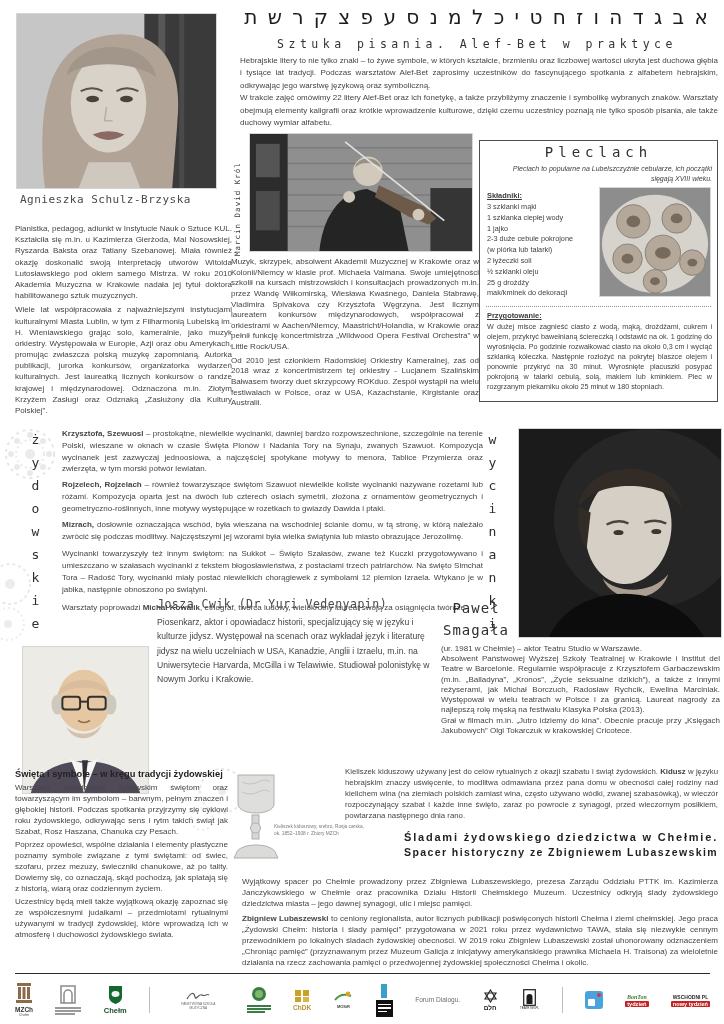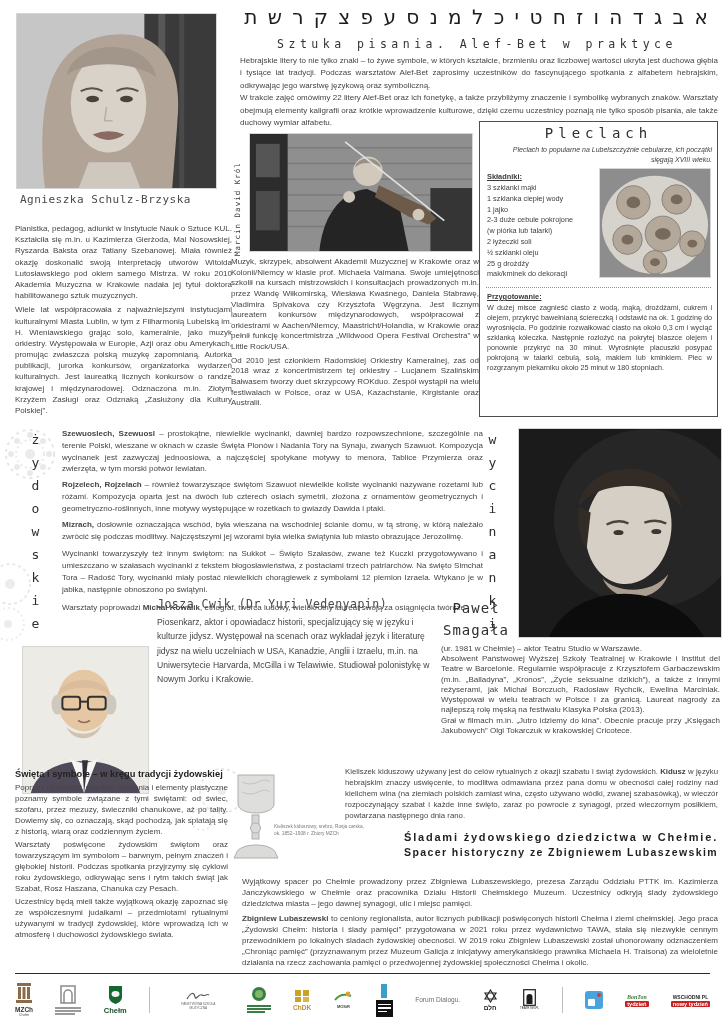--- a/index.html
+++ b/index.html
@@ -96,21 +96,21 @@
       <line x1="96" y1="8" x2="196" y2="88" stroke="#e2e2e2" stroke-width="1.6"></line>
       <circle cx="100" cy="64" r="6" fill="#d2c9bd"></circle>
       <circle cx="170" cy="82" r="6" fill="#d2c9bd"></circle>
     </svg>
   </div>
   <div class="abs txt" style="left:231px;top:257px;width:248px;line-height:1.33;">
     <p style="margin:0 0 3px 0;">Muzyk, skrzypek, absolwent Akademii Muzycznej w Krakowie oraz w Kolonii/Niemcy w klasie prof. Michaela Vaimana. Swoje umiejętności szkolił na kursach mistrzowskich i konsultacjach prowadzonych m.in. przez Wandę Wiłkomirską, Wiesława Kwaśnego, Daniela Stabrawę, Vladimira Spivakova czy Krzysztofa Węgrzyna. Jest licznym laureatem konkursów międzynarodowych, współpracował z orkiestrami w Aachen/Niemcy, Maastricht/Holandia, w Krakowie oraz pełnił funkcję koncertmistrza „Wildwood Opera Festival Orchestra” w Little Rock/USA.</p>
     <p style="margin:0;">Od 2010 jest członkiem Radomskiej Orkiestry Kameralnej, zaś od 2018 wraz z koncertmistrzem tej orkiestry - Lucjanem Szalińskim Bałwasem tworzy duet skrzypcowy ROKduo. Zespół wystąpił na wielu festiwalach w Polsce, oraz w USA, Kazachstanie, Kirgistanie oraz Australii.</p>
   </div>
 
-  <div class="abs recipe-box" style="left:479px;top:121px;width:239px;height:296px;">
+  <div class="abs recipe-box" style="left:479px;top:140px;width:239px;height:262px;">
     <div class="abs tw recipe-title" style="left:0;top:3px;width:100%;">Pleclach</div>
     <div class="abs recipe-sub" style="left:30px;top:23px;width:202px;">Pleclach to popularne na Lubelszczyźnie cebularze, ich początki sięgają XVIII wieku.</div>
     <div class="abs ulab" style="left:7px;top:50px;">Składniki:</div>
     <div class="abs recipe-small" style="left:7px;top:61px;width:118px;">
       <div>3 szklanki mąki</div>
       <div>1 szklanka ciepłej wody</div>
       <div>1 jajko</div>
       <div>2-3 duże cebule pokrojone</div>
       <div>(w piórka lub talarki)</div>
       <div>2 łyżeczki soli</div>
@@ -162,21 +162,21 @@
   </svg>
   <svg class="abs ornament" style="left:0;top:560px;" width="44" height="84" viewBox="0 0 44 84">
     <circle cx="10" cy="24" r="20" fill="none" stroke="#d8d8d8" stroke-width="2" stroke-dasharray="3 3"></circle>
     <circle cx="8" cy="64" r="16" fill="none" stroke="#dddddd" stroke-width="2" stroke-dasharray="2 3"></circle>
     <circle cx="10" cy="24" r="5" fill="#dedede"></circle>
       <circle cx="8" cy="64" r="4" fill="#e0e0e0"></circle>
   </svg>
   <div class="abs tw vstack" style="left:28px;top:432px;height:206px;">żydowskie</div>
   <div class="abs txt" style="left:62px;top:428px;width:421px;line-height:1.48;">
     <p style="margin:0 0 4px 0;">
-      <b>Szewuoslech, Szewuosl</b><span> – prostokątne, niewielkie wycinanki, dawniej bardzo rozpowszechnione, szczególnie na terenie Polski, wieszane w oknach w czasie Święta Plonów i Nadania Tory na Synaju, zwanych Szawuot. Kompozycja wycinanek jest zazwyczaj jednoosiowa, a najczęściej spotykane motywy to menora, Tablice Przymierza oraz zwierzęta, w tym morski potwór lewiatan.</span>
+      <b>Krzysztofa, Szewuosl</b><span> – prostokątne, niewielkie wycinanki, dawniej bardzo rozpowszechnione, szczególnie na terenie Polski, wieszane w oknach w czasie Święta Plonów i Nadania Tory na Synaju, zwanych Szawuot. Kompozycja wycinanek jest zazwyczaj jednoosiowa, a najczęściej spotykane motywy to menora, Tablice Przymierza oraz zwierzęta, w tym morski potwór lewiatan.</span>
     </p>
     <p style="margin:0 0 4px 0;">
       <b>Rojzelech, Rojzelach</b><span> – również towarzyszące świętom Szawuot niewielkie koliste wycinanki nazywane rozetami lub różami. Kompozycja oparta jest na dwóch lub czterech osiach symetrii, złożona z ornamentów geometrycznych i geometryczno-roślinnych, inne motywy występujące w rozetkach to gwiazdy Dawida i ptaki.</span>
     </p>
     <p style="margin:0 0 6px 0;">
       <b>Mizrach,</b><span> dosłownie oznaczająca wschód, była wieszana na wschodniej ścianie domu, w tą stronę, w którą należało zwrócić się podczas modlitwy. Najczęstszymi jej wzorami była wielka świątynia lub miasto obrazujące Jerozolimę.</span>
     </p>
     <p style="margin:0 0 6px 0;">Wycinanki towarzyszyły też innym świętom: na Sukkot – Święto Szałasów, zwane też Kuczki przygotowywano i umieszczano w szałasach wycinanki z tekstem błogosławieństwa, z postaciami trzech patriarchów. Na święto Simchat Tora – Radość Tory, wycinanki miały postać niewielkich chorągiewek z symbolami 12 plemion Izraela. Wtykano je w jabłka, następnie obnoszono po świątyni.</p>
     <p style="margin:0;">
       <span>Warsztaty poprowadzi </span><b>Michał Kowalik</b><span>, etnograf, twórca ludowy, wielokrotny laureat swoją za osiągnięcia twórcze.</span>
@@ -237,22 +237,22 @@
 
   <svg class="abs ornament" style="left:186px;top:763px;" width="58" height="70" viewBox="0 0 58 70">
     <circle cx="36" cy="28" r="22" fill="none" stroke="#d6d6d6" stroke-width="2" stroke-dasharray="3 3"></circle>
     <circle cx="36" cy="28" r="12" fill="none" st="" roke="#dbdbdb" stroke-width="2" stroke-dasharray="2 3"></circle>
     <circle cx="36" cy="28" r="4" fill="#dedede"></circle>
     <circle cx="16" cy="56" r="11" fill="none" stroke="#dddddd" stroke-width="2" stroke-dasharray="2 3"></circle>
   </svg>
   <div class="abs" style="left:15px;top:769px;width:213px;">
     <div class="bold-head" style="font-size:9.3px;margin-bottom:3px;">Święta i symbole – w kręgu tradycji żydowskiej</div>
     <div class="txt" style="line-height:1.38;">
+      <p style="margin:0 0 2px 0;">Warsztaty poświęcone żydowskim świętom oraz towarzyszącym im symbolom – barwnym, pełnym znaczeń i głębokiej historii. Podczas spotkania przyjrzymy się cyklowi roku żydowskiego, odkrywając sens i rytm takich świąt jak Szabat, Rosz Haszana, Chanuka czy Pesach.</p>
       <p style="margin:0 0 2px 0;">Poprzez opowieści, wspólne działania i elementy plastyczne poznamy symbole związane z tymi świętami: od świec, szofaru, przez mezuzy, świeczniki chanukowe, aż po tality. Dowiemy się, co oznaczają, skąd pochodzą, jak splatają się z historią, wiarą oraz codziennym życiem.</p>
-      <p style="margin:0 0 2px 0;">Warsztaty poświęcone żydowskim świętom oraz towarzyszącym im symbolom – barwnym, pełnym znaczeń i głębokiej historii. Podczas spotkania przyjrzymy się cyklowi roku żydowskiego, odkrywając sens i rytm takich świąt jak Szabat, Rosz Haszana, Chanuka czy Pesach.</p>
       <p style="margin:0;">Uczestnicy będą mieli także wyjątkową okazję zapoznać się ze współczesnymi judaikami – przedmiotami rytualnymi używanymi w tradycji żydowskiej, które wprowadzą ich w atmosferę i duchowości żydowskiego świata.</p>
     </div>
   </div>
 
   <div class="abs" style="left:226px;top:772px;width:86px;height:88px;">
     <svg viewBox="0 0 86 88">
       <path d="M12 3 H48 V32 C48 44 12 44 12 32 Z" fill="#dededc" stroke="#aeaeac" stroke-width="1"></path>
       <path d="M16 10 Q24 14 32 10 Q40 6 44 10" fill="none" stroke="#c3c3c1" stroke-width="1"></path>
       <path d="M16 20 Q24 24 32 20 Q40 16 44 20" fill="none" stroke="#c3c3c1" stroke-width="1"></path>
       <rect x="26" y="43" width="7" height="24" fill="#d6d6d4" stroke="#aeaeac" stroke-width="1"></rect>

